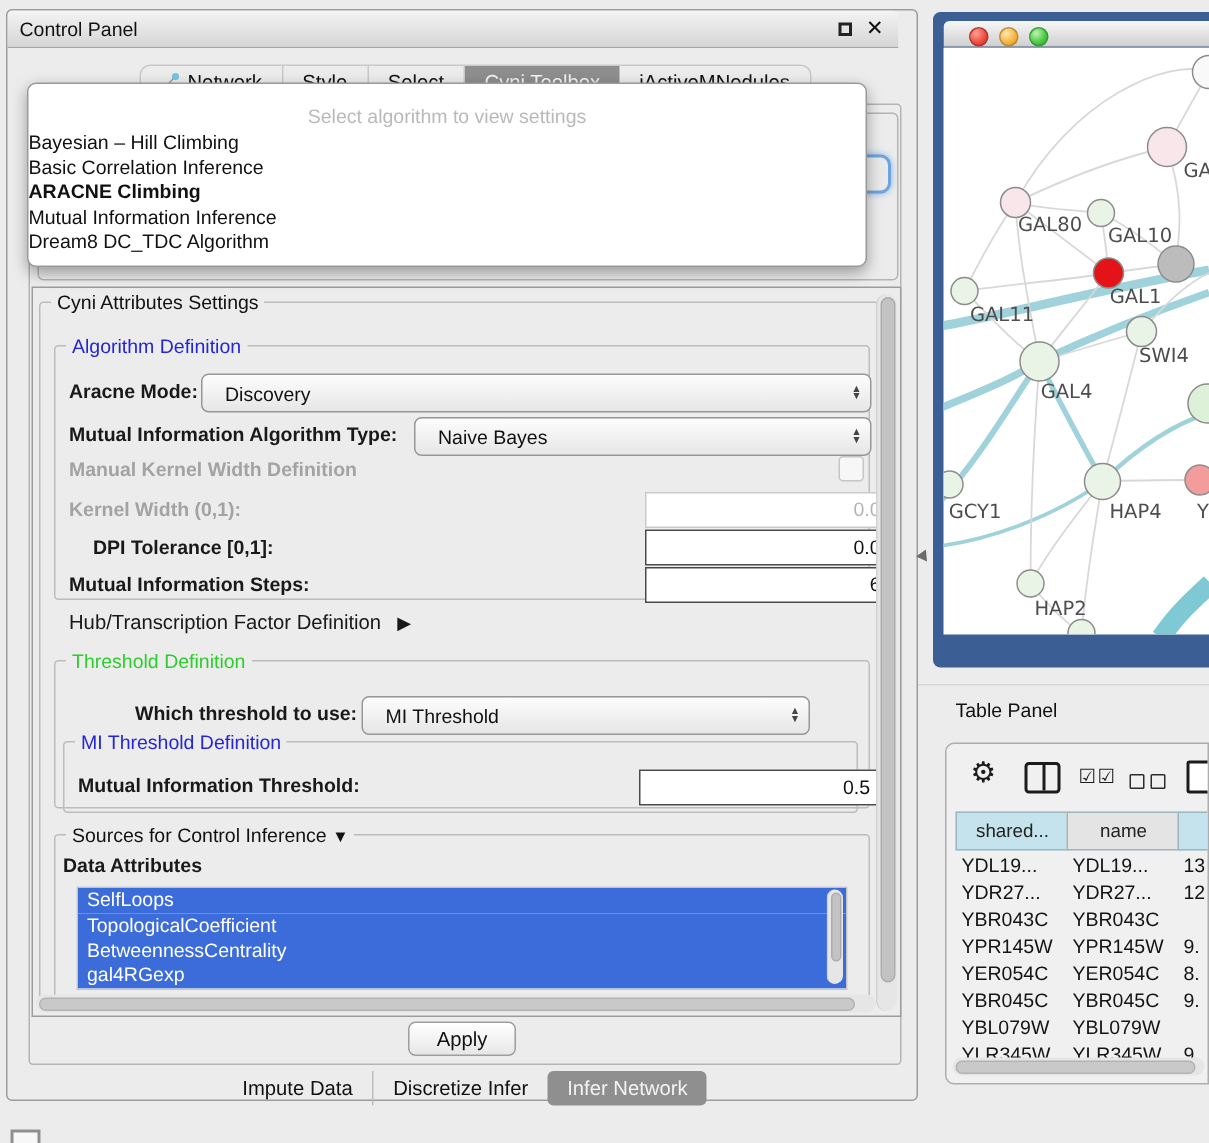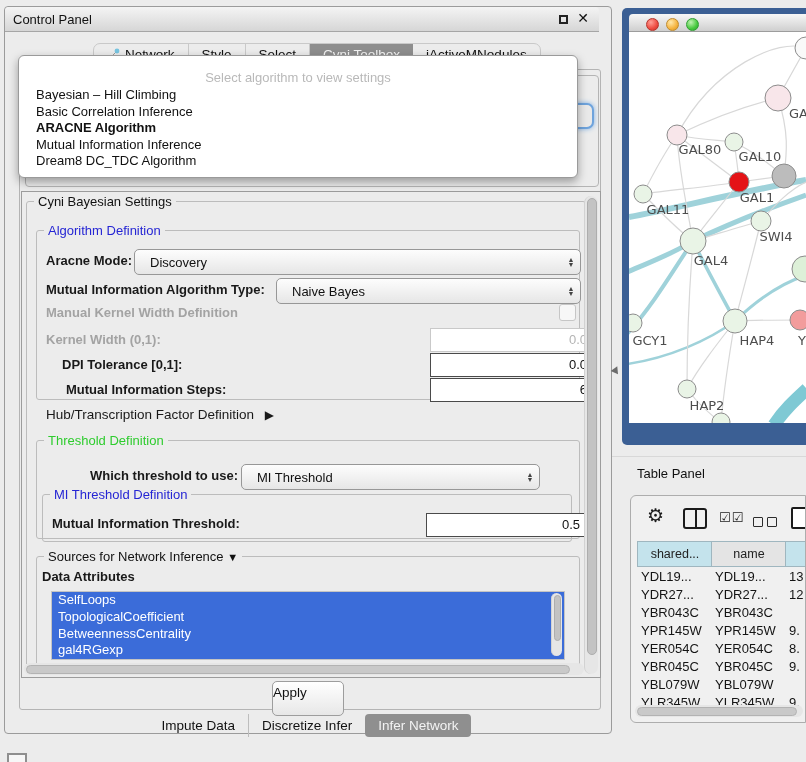--- a/index.html
+++ b/index.html
@@ -24,21 +24,21 @@
   .netico{width:13px;height:13px;display:inline-block;}
   
   .frag-panel{left:20px;top:68px;width:574px;height:112px;border:1px solid #b4b4b4;border-radius:4px;}
   .frag-combo{left:565px;top:96px;width:24px;height:26px;border:2px solid #6ea3dc;border-radius:7px;
               background:#e9e9e9;box-shadow:0 0 5px #7fb0e4;}
   .wrapper{left:14px;top:62px;width:582px;height:641px;border:1px solid #b4b4b4;border-radius:3px;}
   
   .popup{left:18px;top:55px;width:560px;height:123px;background:#fff;border:1px solid #9a9a9a;
          border-radius:6px;box-shadow:0 4px 10px rgba(0,0,0,.35);z-index:30;overflow:hidden;}
   .popup-prompt{text-align:center;font-size:13px;color:#b9b9b9;padding-top:4px;height:17px;margin-top:10px;}
-  .popup-item{font-size:13px;color:#111;height:16.5px;line-height:16.5px;padding-left:17px;white-space:nowrap;}
+  .popup-item{font-size:13px;color:#111;height:16.5px;line-height:16.5px;padding-left:0;white-space:nowrap;}
   .popup-item.bold{font-weight:bold;}
   
   .scrollpane{left:16px;top:184px;width:580px;height:487px;border:1px solid #9c9c9c;background:#ececec;}
   .sp-content{position:absolute;left:0;top:0;width:566px;height:472px;overflow:hidden;}
   .group{position:absolute;border:1px solid #bcbcbc;border-radius:3px;}
   .gtitle{position:absolute;top:-8px;left:7px;background:#ececec;padding:0 4px;font-size:13px;
           color:#111;white-space:nowrap;}
   .gtitle.blue{color:#2525d4;}
   .gtitle.green{color:#2ecc2e;}
   .lbl{position:absolute;font-size:13px;font-weight:bold;color:#191919;white-space:nowrap;}
@@ -54,23 +54,23 @@
   .field.dis{border:1px solid #c9c9c9;color:#b4b4b4;}
   .checkbox{position:absolute;width:15px;height:15px;border:1px solid #c6c6c6;border-radius:3px;
             background:#f7f7f7;}
   .attr-list{position:absolute;background:#fff;border:1px solid #c4c4c4;overflow:hidden;}
   .attr-item{height:16.75px;line-height:16.75px;font-size:13px;padding-left:6px;color:#111;}
   .attr-item.sel{background:#3b6cd9;color:#fff;}
   .vscroll{position:absolute;background:#e6e6e6;border-left:1px solid #d2d2d2;border-radius:7px;}
   .vthumb{position:absolute;left:1.5px;right:1.5px;background:#c3c3c3;border:1px solid #adadad;border-radius:6px;}
   .hscroll{position:absolute;background:#e6e6e6;border-radius:7px;}
   .hthumb{position:absolute;top:1.5px;bottom:1.5px;background:#c9c9c9;border:1px solid #b3b3b3;border-radius:6px;}
-  .apply-btn{left:267px;top:674px;width:72px;height:35px;border:1px solid #9d9d9d;border-radius:5px;
+  .apply-btn{left:267px;top:674px;width:72px;height:23px;border:1px solid #9d9d9d;border-radius:5px;
              background:linear-gradient(#ffffff,#e7e7e7);font-size:13.5px;color:#111;
-             text-align:left;line-height:22px;}
+             text-align:center;line-height:22px;}
   .btabs{left:14px;top:707px;width:582px;height:23px;display:flex;justify-content:center;}
   .btab{padding:0 13px;font-size:13.5px;color:#111;line-height:23px;}
   .btab.mid{border-left:1px solid #bdbdbd;}
   .btab.sel{background:#8f8f8f;color:#f3f3f3;border-radius:4px;border-left:none;}
   .mini-btn{left:7px;top:753px;width:20px;height:14px;border:2px solid #8f8f8f;background:#f7f7f7;}
   
   .net-window{left:622px;top:8px;width:184px;height:437px;background:#3b5f94;border-radius:5px 0 0 5px;}
   .net-titlebar{left:7px;top:6px;right:0;height:18px;background:linear-gradient(#f7f7f7,#cfcfcf);
                 border-bottom:1px solid #9d9d9d;border-radius:4px 0 0 0;}
   .light{position:absolute;top:4px;width:11px;height:11px;border-radius:50%;}
@@ -139,21 +139,21 @@
       </div>
 
     <div class="abs wrapper"></div>
     <div class="abs frag-panel"></div>
     <div class="abs frag-combo"></div>
 
     <div class="abs scrollpane">
       <div class="sp-content">
 
         <div class="group" style="left:4px;top:9px;width:558px;height:500px;">
-          <span class="gtitle">Cyni Bayesian Settings</span>
+          <span class="gtitle">Cyni Attributes Settings</span>
         </div>
 
         <div class="group" style="left:14px;top:38px;width:542px;height:168px;">
           <span class="gtitle blue">Algorithm Definition</span>
         </div>
 
         <span class="lbl" style="left:24px;top:57px;line-height:24px;">Aracne Mode:</span>
         <div class="combo" style="left:112px;top:57px;width:445px;">
           <span class="combo-text">Discovery</span>
           <span class="combo-arrows">
@@ -173,21 +173,21 @@
 
         <span class="lbl dis" style="left:24px;top:112px;line-height:18px;">Manual Kernel Width Definition</span>
         <span class="checkbox" style="left:537px;top:112px;"></span>
 
         <span class="lbl dis" style="left:24px;top:137px;line-height:22px;">Kernel Width (0,1):</span>
         <div class="field dis" style="left:408px;top:136px;width:149px;">0.0</div>
 
         <span class="lbl" style="left:40px;top:162px;line-height:22px;">DPI Tolerance [0,1]:</span>
         <div class="field" style="left:408px;top:161px;width:149px;">0.0</div>
 
-        <span class="lbl" style="left:24px;top:187px;line-height:22px;margin-left:20px;">Mutual Information Steps:</span>
+        <span class="lbl" style="left:24px;top:187px;line-height:22px;">Mutual Information Steps:</span>
         <div class="field" style="left:408px;top:186px;width:149px;">6</div>
 
         <span class="lbl plain" style="left:24px;top:214px;line-height:18px;">
           <span>Hub/Transcription Factor Definition</span>
           <span style="margin-left:7px;font-size:12px;">▶</span>
         </span>
 
         <div class="group" style="left:14px;top:248px;width:542px;height:97px;">
           <span class="gtitle green">Threshold Definition</span>
         </div>
@@ -202,21 +202,21 @@
         </div>
 
         <div class="group" style="left:20px;top:302px;width:528px;height:46px;">
           <span class="gtitle blue">MI Threshold Definition</span>
         </div>
         <span class="lbl" style="left:30px;top:321px;line-height:22px;">Mutual Information Threshold:</span>
         <div class="field" style="left:404px;top:321px;width:146px;">0.5</div>
 
         <div class="group" style="left:14px;top:364px;width:542px;height:130px;">
           <span class="gtitle">
-            <span>Sources for Network Inference</span>
+            <span>Sources for Control Inference</span>
             <span style="font-size:11px;">▼</span>
           </span>
         </div>
         <span class="lbl" style="left:20px;top:376px;line-height:18px;">Data Attributes</span>
 
         <div class="attr-list" style="left:29px;top:399px;width:512px;height:67px;" id="attr-list">
             <div class="attr-item sel">SelfLoops</div>
             <div class="attr-item sel">TopologicalCoefficient</div>
             <div class="attr-item sel">BetweennessCentrality</div>
             <div class="attr-item sel">gal4RGexp</div>
@@ -241,21 +241,21 @@
         <div class="btab mid">Discretize Infer</div>
         <div class="btab sel">Infer Network</div>
       </div>
   </div>
 
   <div class="abs popup">
     <div class="popup-prompt">Select algorithm to view settings</div>
     <div id="popup-list">
         <div class="popup-item">Bayesian – Hill Climbing</div>
         <div class="popup-item">Basic Correlation Inference</div>
-        <div class="popup-item bold">ARACNE Algorithm</div>
+        <div class="popup-item bold">ARACNE Climbing</div>
         <div class="popup-item">Mutual Information Inference</div>
         <div class="popup-item">Dream8 DC_TDC Algorithm</div>
       </div>
   </div>
 
   <div class="abs cursor"></div>
   <div class="abs mini-btn"></div>
 
   <div class="abs net-window">
     <div class="abs net-titlebar">

